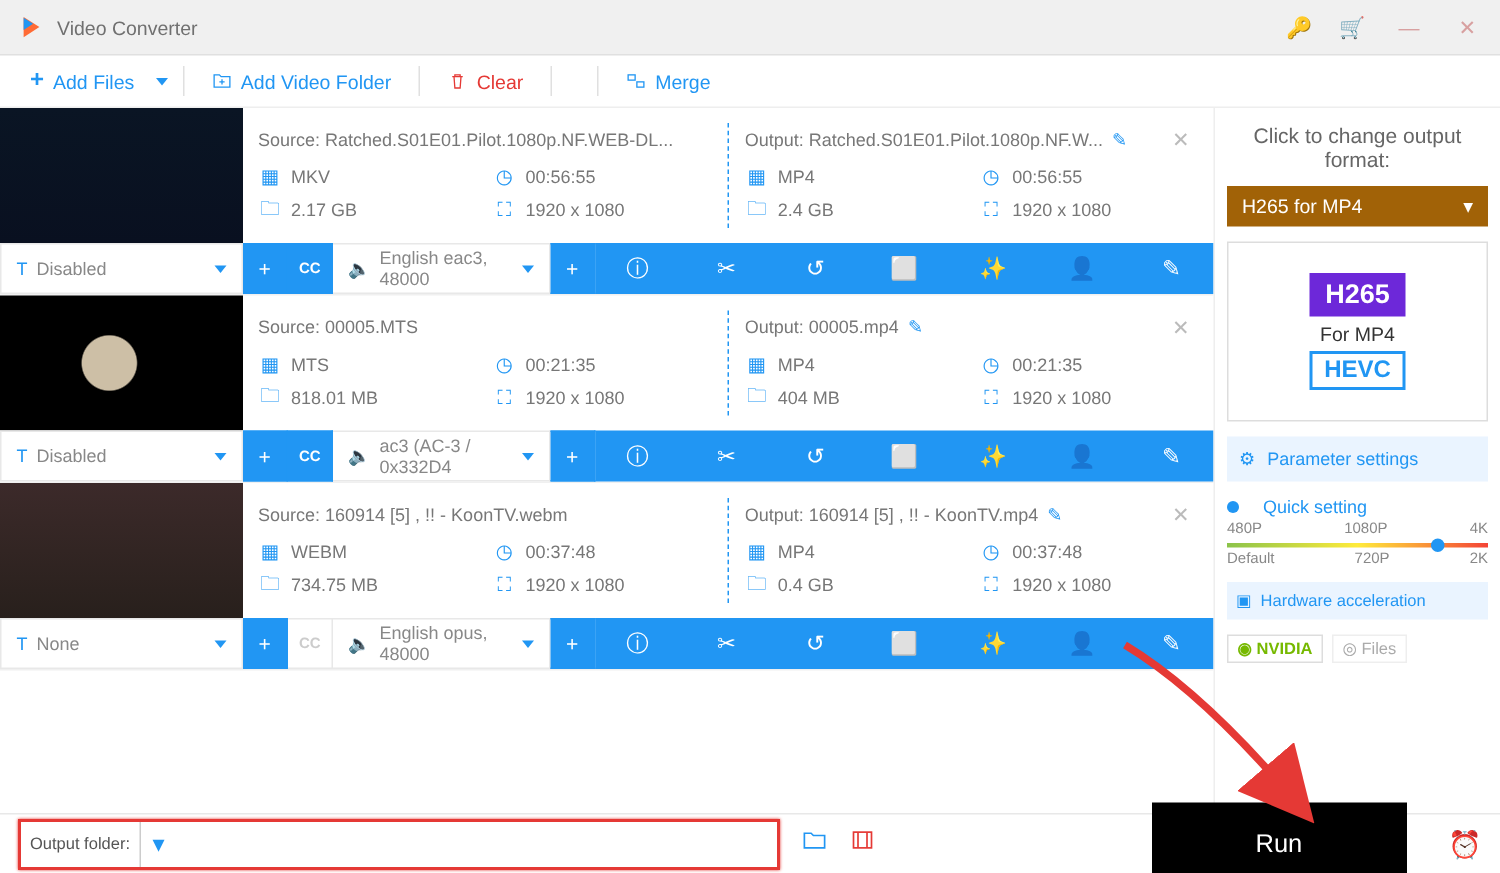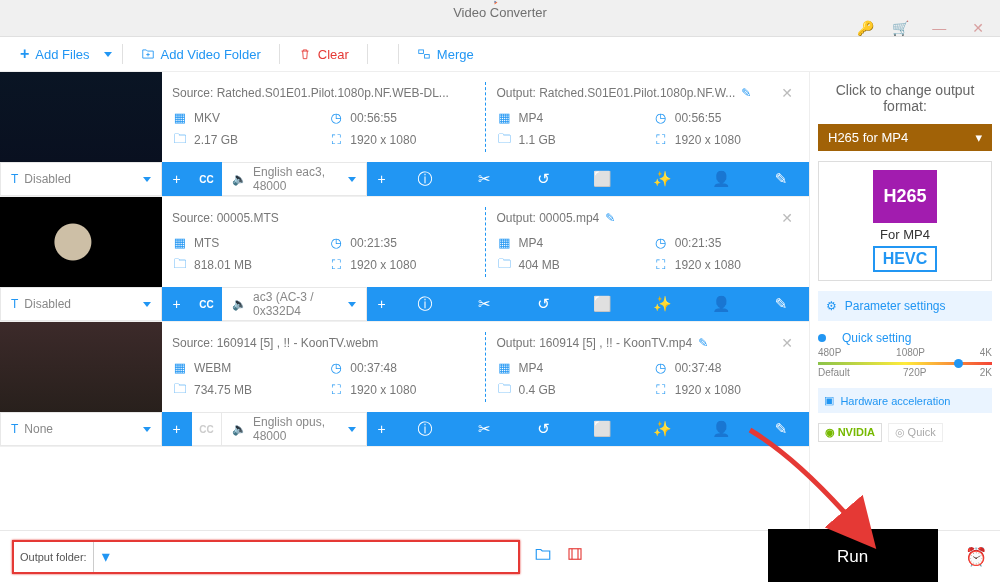--- a/index.html
+++ b/index.html
@@ -1,18 +1,18 @@
 <!DOCTYPE html>
 <html><head>
 <meta charset="utf-8">
 <style>
 * { box-sizing: border-box; margin: 0; padding: 0; font-family: Arial, sans-serif; }
 body { background: #f5f5f5; width: 1000px; height: 582px; overflow: hidden; }
 .window { width: 1000px; height: 582px; background: #fff; display: flex; flex-direction: column; }
-.titlebar { height: 36px; background: #f0f0f0; display: flex; align-items: center; padding: 0 12px; color: #707070; font-size: 13px; flex-direction: column; }
+.titlebar { height: 36px; background: #f0f0f0; display: flex; align-items: center; padding: 0 12px; color: #707070; font-size: 13px; }
 .logo { width: 18px; height: 18px; margin-right: 8px; }
 .titlebar-right { margin-left: auto; display: flex; gap: 18px; align-items: center; }
 .titlebar-right span { color: #d8a0a0; cursor: pointer; font-size: 14px; }
 .winbtn { color: #888; font-size: 14px; cursor: pointer; padding: 0 4px; }
 .toolbar { height: 36px; background: #fff; border-top: 1px solid #e0e0e0; border-bottom: 1px solid #eee; display: flex; align-items: center; padding: 0 12px; gap: 6px; }
 .tool { display: flex; align-items: center; gap: 6px; color: #2196f3; font-size: 13px; cursor: pointer; padding: 4px 8px; }
 .tool.red { color: #e53935; }
 .tool-sep { width: 1px; height: 20px; background: #e0e0e0; margin: 0 4px; }
 .tri-down { width: 0; height: 0; border-left: 4px solid transparent; border-right: 4px solid transparent; border-top: 5px solid #2196f3; }
 .content { flex: 1; display: flex; overflow: hidden; }
@@ -37,33 +37,33 @@
 .drop-sub { width: 162px; }
 .drop-aud { width: 145px; }
 .sqbtn { width: 30px; height: 34px; background: #fff; border: 1px solid #e8e8e8; color: #2196f3; display: flex; align-items: center; justify-content: center; cursor: pointer; font-size: 14px; border-left: none; }
 .sqbtn.filled { background: #2196f3; color: #fff; border-color: #2196f3; }
 .sqbtn.disabled { color:#ccc; }
 .editbar { flex: 1; height: 34px; background: #2196f3; display: flex; align-items: center; justify-content: space-between; padding: 0 16px; }
 .editbar .eicon { color: #fff; font-size: 15px; cursor: pointer; width: 24px; text-align: center; }
 .side-title { text-align: center; font-size: 14px; color: #666; }
 .fmt-drop { background: #a16207; color: #fff; padding: 6px 10px; display: flex; align-items: flex-start; justify-content: space-between; font-size: 13px; cursor: pointer; }
 .fmt-preview { border: 1px solid #ddd; height: 120px; display: flex; flex-direction: column; align-items: center; justify-content: center; gap: 4px; }
-.h265 { background: #a21caf; color: #fff; padding: 16px 10px; font-weight: bold; font-size: 18px; }
+.h265 { background: #6d28d9; color: #fff; padding: 4px 10px; font-weight: bold; font-size: 18px; }
 .formp4 { font-size: 13px; color: #333; }
 .hevc { border: 2px solid #2196f3; color: #2196f3; padding: 2px 8px; font-weight: bold; font-size: 16px; }
 .param-btn { background: #eaf4ff; padding: 8px; display: flex; align-items: center; gap: 8px; color: #2196f3; font-size: 12px; cursor: pointer; }
 .qtitle { color: #2196f3; font-size: 12px; display: flex; align-items: center; gap: 16px; }
 .qlbls { display: flex; justify-content: space-between; font-size: 10px; color: #888; margin-top: 2px; }
 .qbar { height: 3px; background: linear-gradient(to right, #8bc34a, #ffeb3b, #f44336); margin-top: 4px; position: relative; }
 .qbar .dot { position: absolute; top: -3px; left: 78%; width: 9px; height: 9px; background: #2196f3; border-radius: 50%; }
 .hw { background: #eaf4ff; padding: 6px; display: flex; align-items: center; gap: 6px; color: #2196f3; font-size: 11px; cursor: pointer; }
 .gpu { display: flex; gap: 6px; align-items: center; font-size: 11px; }
 .nvidia { color: #76b900; border: 1px solid #ddd; padding: 2px 6px; font-weight: bold; }
 .intel { color: #aaa; border: 1px solid #eee; padding: 2px 6px; }
-.footer { height: 52px; border-top: 1px solid #e8e8e8; display: flex; align-items: center; padding: 0 12px; gap: 14px; }
+.footer { height: 40px; border-top: 1px solid #e8e8e8; display: flex; align-items: center; padding: 0 12px; gap: 14px; }
 .outfld { display: flex; align-items: center; border: 2px solid #e53935; box-shadow: 0 0 2px #e53935; height: 34px; flex: 0 0 508px; }
 .outfld-lbl { font-size: 11px; color: #555; padding: 0 6px; border-right: 1px solid #ccc; height:100%; display:flex; align-items:center; }
 .outfld input { flex: 1; border: none; font-size: 11px; padding: 0 6px; outline: none; }
 .outfld .dd { color: #2196f3; padding: 0 8px; cursor: pointer; }
 .ficon { color: #2196f3; font-size: 18px; cursor: pointer; }
 .ficon.red { color: #e53935; }
 .runbtn { margin-left: auto; background: #000000; color: #fff; font-size: 17px; width: 170px; height: 56px; display: flex; align-items: center; justify-content: center; cursor: pointer; position: relative; }
 .alarm { color: #2196f3; font-size: 18px; margin-left: 14px; cursor: pointer; }
 .arrow-overlay { position: absolute; pointer-events: none; }
 svg.ico { width: 14px; height: 14px; fill: none; stroke: currentColor; stroke-width: 1.5; }
@@ -159,21 +159,21 @@
             <div class="cell">
                     <span class="ic">▦</span>
                     <span>MP4</span>
                   </div>
             <div class="cell">
                     <span class="ic">◷</span>
                     <span>00:56:55</span>
                   </div>
             <div class="cell">
                     <span class="ic">🗀</span>
-                    <span>1.1 GB</span>
+                    <span>2.4 GB</span>
                   </div>
             <div class="cell">
                     <span class="ic">⛶</span>
                     <span>1920 x 1080</span>
                   </div>
           </div>
         </div>
       </div>
     </div>
     <div class="actionbar">
@@ -396,21 +396,21 @@
           <span>720P</span>
           <span>2K</span>
         </div>
       </div>
       <div class="hw">
         <span>▣</span>
         <span>Hardware acceleration</span>
       </div>
       <div class="gpu">
         <span class="nvidia">◉ <span>NVIDIA</span></span>
-        <span class="intel">◎ <span>Quick</span></span>
+        <span class="intel">◎ <span>Files</span></span>
       </div>
     </div>
   </div>
 
   <div class="footer">
     <div class="outfld">
       <div class="outfld-lbl">Output folder:</div>
       <span class="dd">▾</span>
     </div>
     <span class="ficon"><svg class="ico ico-lg" viewBox="0 0 24 24">

